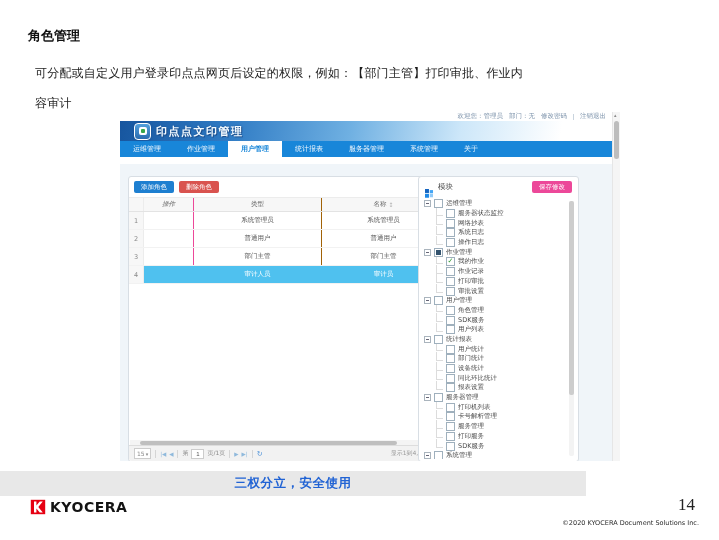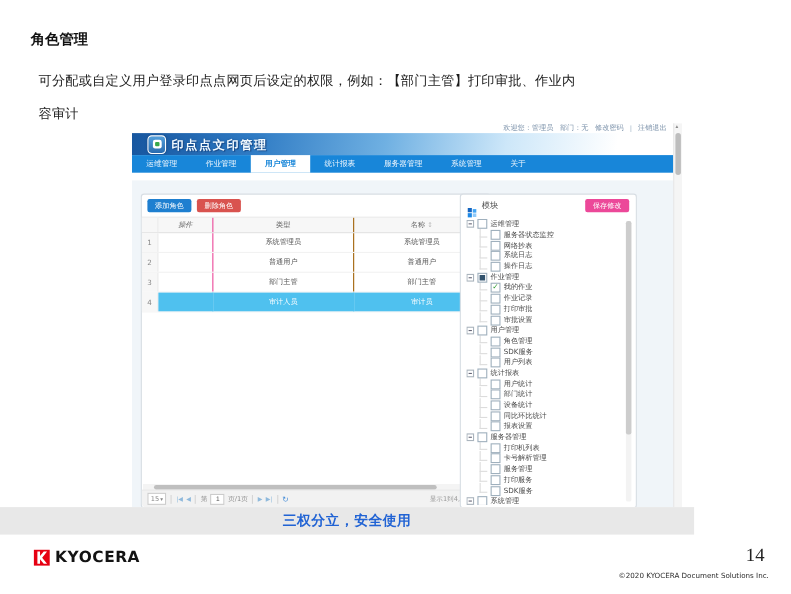--- a/index.html
+++ b/index.html
@@ -92,21 +92,21 @@
   .tree-item[data-state="checked"] .cbx::after{content:"✓";position:absolute;top:-1.5px;left:0.5px;font-size:7px;color:#2f9b33;font-weight:bold;}
 
   .tree-sb{position:absolute;top:24px;right:4px;bottom:5px;width:5px;background:#f3f3f3;border-radius:2px;}
   .tree-sb .vthumb{position:absolute;top:0;left:0;right:0;height:76%;background:#cdcdcd;border-radius:2px;}
 
   .app-sb{position:absolute;top:0;right:0;bottom:0;width:7px;background:#f5f5f5;border-left:1px solid #e6e6e6;}
   .app-sb::before{content:"▴";position:absolute;top:0;left:1px;font-size:5px;color:#8a8a8a;}
   .app-sb .vthumb2{position:absolute;top:9px;left:1px;right:1px;height:38px;background:#bdbdbd;border-radius:3px;}
 
   
-  .caption-band{position:absolute;left:0;top:461px;width:631px;height:25px;background:#e8e8e8;
+  .caption-band{position:absolute;left:0;top:471px;width:586px;height:25px;background:#e8e8e8;
                 display:flex;align-items:center;justify-content:center;}
   .caption-band span{font-size:12.5px;color:#2163d4;font-weight:600;letter-spacing:.5px;}
 
   .brand{position:absolute;left:30px;top:499px;display:flex;align-items:center;}
   .bmark{width:16px;height:16px;flex-shrink:0;}
   .btext{margin-left:4px;font-size:14px;font-weight:bold;color:#131313;letter-spacing:.5px;}
 
   .pagenum{position:absolute;right:24px;top:495px;font-size:17px;color:#222;font-family:"Liberation Serif",serif;}
   .copyright{position:absolute;right:20px;top:519px;font-size:6.5px;color:#2b2b2b;}
 </style>

